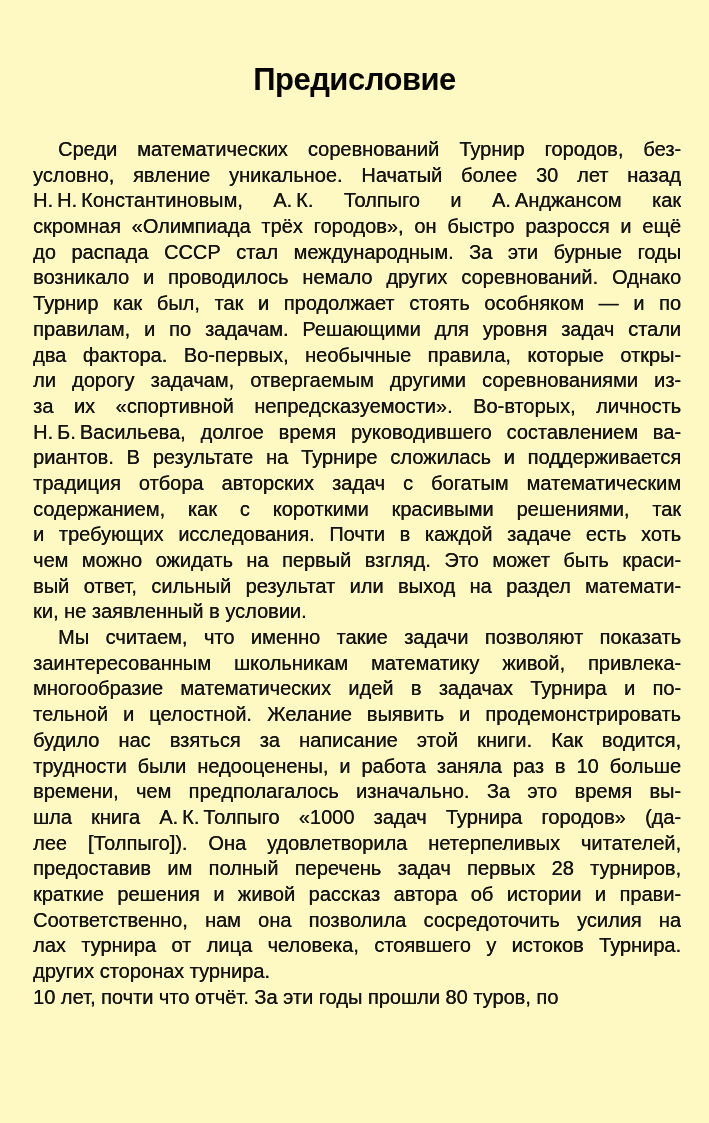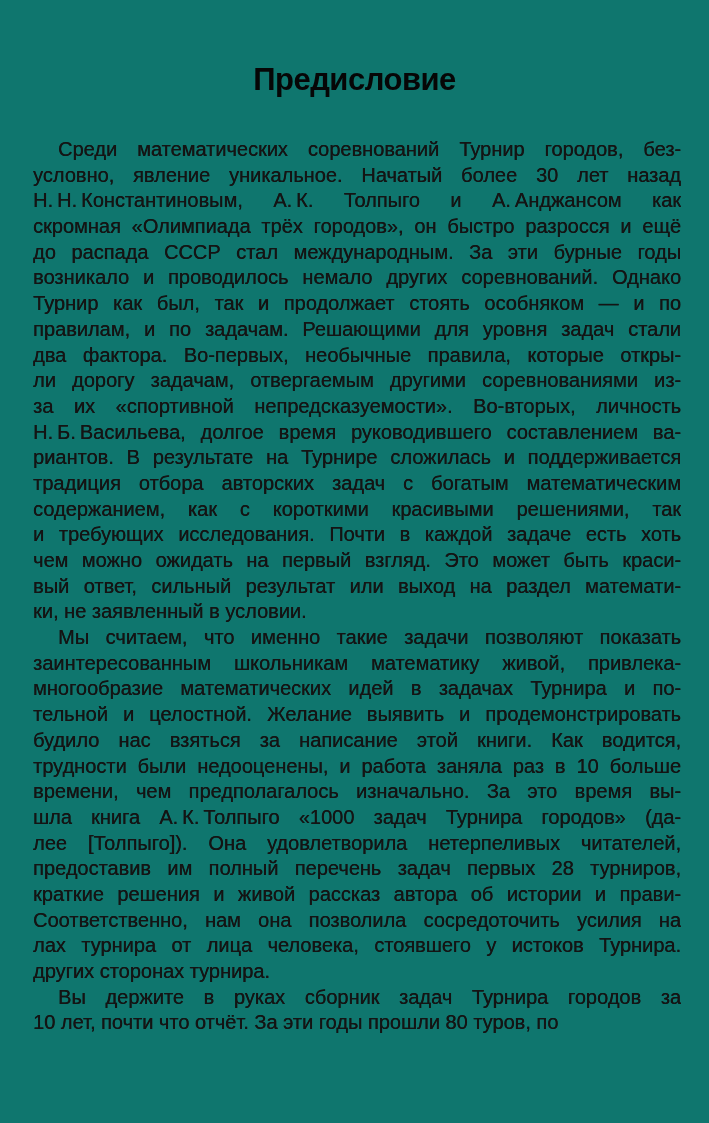--- a/index.html
+++ b/index.html
@@ -4,21 +4,21 @@
 <style>
   html, body {
     margin: 0;
     padding: 0;
     background: #ffffff;
   }
   .page {
     position: relative;
     width: 709px;
     height: 1123px;
-    background: #0f766e;
+    background: #fef9c3;
     overflow: hidden;
     margin: 0 auto;
   }
   .title {
     position: absolute;
     top: 62px;
     left: 0;
     right: 0;
     margin: 0;
     text-align: center;
@@ -94,17 +94,16 @@
         <div class="line">времени, чем предполагалось изначально. За это время вы-</div>
         <div class="line">шла книга А. К. Толпыго «1000 задач Турнира городов» (да-</div>
         <div class="line">лее [Толпыго]). Она удовлетворила нетерпеливых читателей,</div>
         <div class="line">предоставив им полный перечень задач первых 28 турниров,</div>
         <div class="line">краткие решения и живой рассказ автора об истории и прави-</div>
         <div class="line">Соответственно, нам она позволила сосредоточить усилия на</div>
         <div class="line">лах турнира от лица человека, стоявшего у истоков Турнира.</div>
         <div class="line plast">других сторонах турнира.</div>
       </div>
       <div class="paragraph">
-        <div class="line first">Вы держите в руках сборник задач Турнира городов за</div>
         <div class="line plast">10 лет, почти что отчёт. За эти годы прошли 80 туров, по</div>
       </div>
     </div>
 </div>
 
 </body></html>

